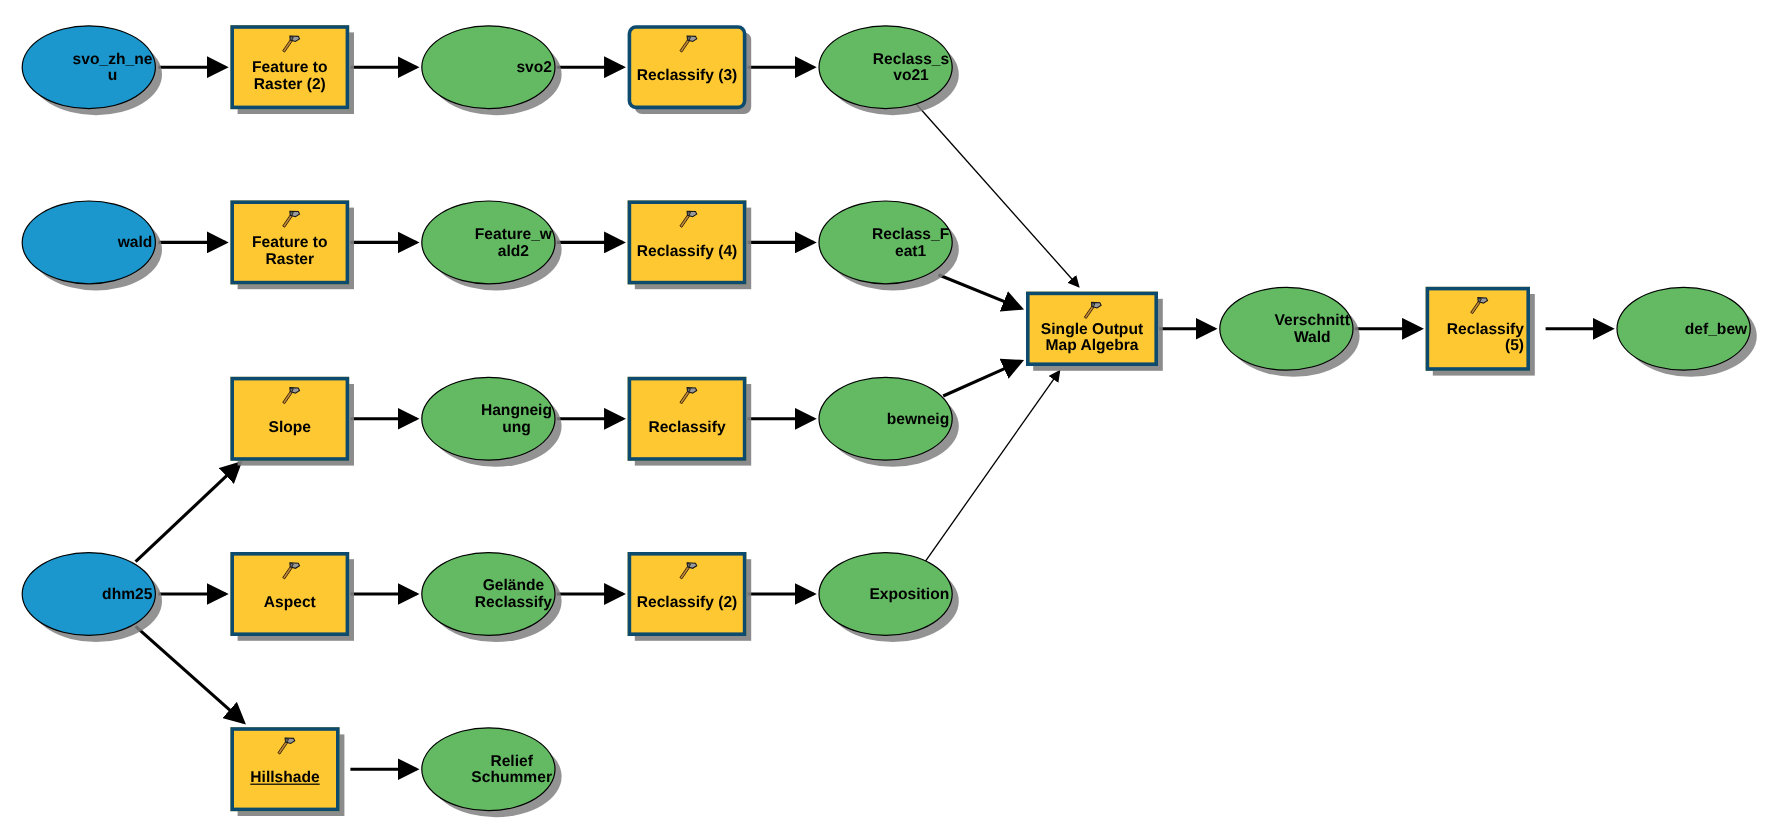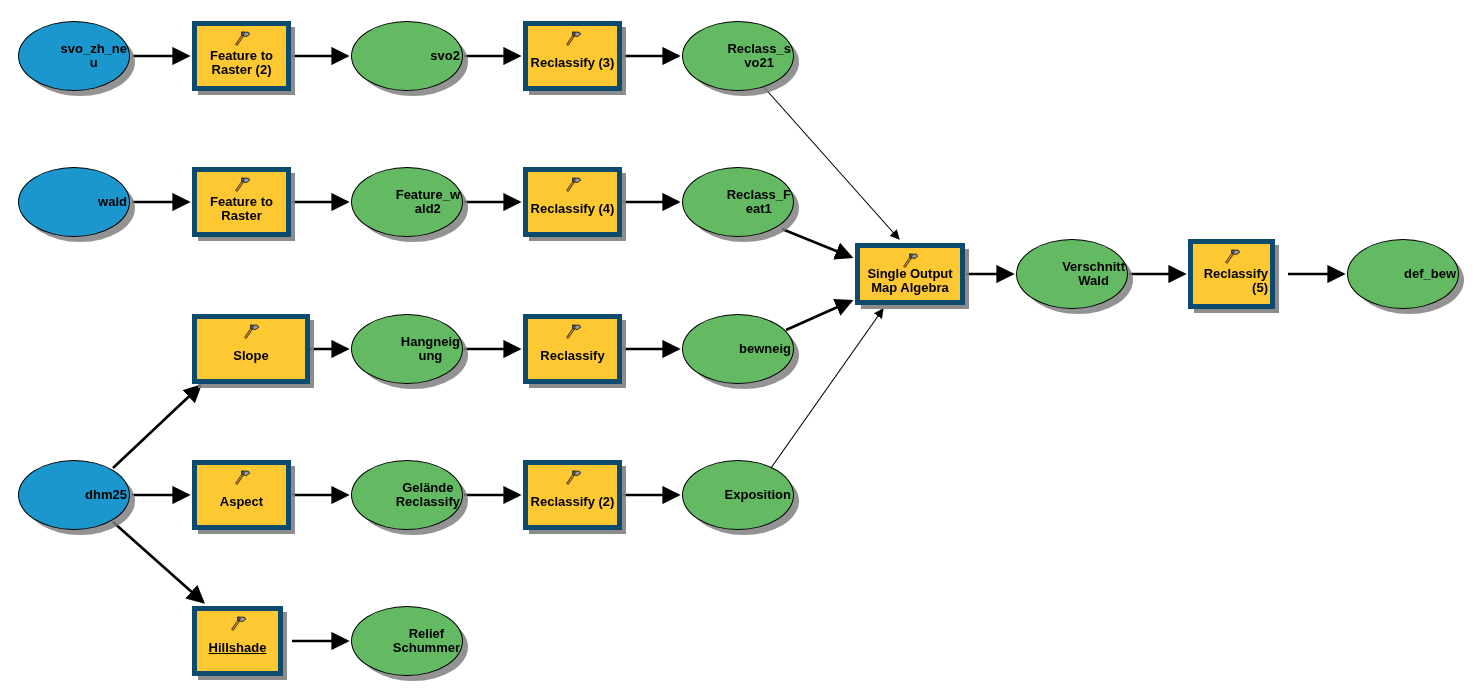--- a/index.html
+++ b/index.html
@@ -48,21 +48,21 @@
     border-radius: 50%;
     border: 1px solid #000000;
     box-shadow: 6px 6px 0 -1px rgba(128,128,128,0.85);
   }
   .ellipse.blue  { background: #1b97cd; }
   .ellipse.green { background: #63ba63; }
 
   
   .toolbox {
     background: #fdc832;
-    border: 5px solid #0c4a6e;
+    border: 3px solid #0c4a6e;
     box-shadow: 5px 5px 0 -1px rgba(128,128,128,0.9);
     flex-direction: column;
     justify-content: center;
     padding-top: 14px;
   }
   .hammer {
     position: absolute;
     top: 5px;
     left: 50%;
     margin-left: -9px;
@@ -122,21 +122,21 @@
           <path d="M11.2 4.2 L4.2 14.4 L2.6 13.3 L9.6 3.1 Z" fill="#c08a3e" stroke="#3a2408" stroke-width="0.8"></path>
           <path d="M8.6 1.0 L15.6 1.3 L16.6 3.4 L13.2 5.6 L9.0 4.4 Z" fill="#9a9a9a" stroke="#1a1a1a" stroke-width="0.9"></path>
           <path d="M8.8 1.2 L11.4 2.0 L10.2 4.6 L8.9 4.2 Z" fill="#6f6f6f" stroke="#1a1a1a" stroke-width="0.7"></path>
         </svg>
         <span class="lbl">Feature to
 Raster (2)</span>
       </div>
       <div class="node ellipse green fs13" style="left: 351px; top: 21px; width: 112px; height: 70px;">
         <span class="lbl">svo2</span>
       </div>
-      <div class="node toolbox fs13" style="left: 523px; top: 21px; width: 99px; height: 70px;">
+      <div class="node toolbox fs13" style="left: 523px; top: 21px; width: 99px; height: 70px; border-radius: 7px;">
         <svg class="hammer" viewBox="0 0 18 16">
           <path d="M11.2 4.2 L4.2 14.4 L2.6 13.3 L9.6 3.1 Z" fill="#c08a3e" stroke="#3a2408" stroke-width="0.8"></path>
           <path d="M8.6 1.0 L15.6 1.3 L16.6 3.4 L13.2 5.6 L9.0 4.4 Z" fill="#9a9a9a" stroke="#1a1a1a" stroke-width="0.9"></path>
           <path d="M8.8 1.2 L11.4 2.0 L10.2 4.6 L8.9 4.2 Z" fill="#6f6f6f" stroke="#1a1a1a" stroke-width="0.7"></path>
         </svg>
         <span class="lbl">Reclassify (3)</span>
       </div>
       <div class="node ellipse green fs13" style="left: 682px; top: 21px; width: 112px; height: 70px;">
         <span class="lbl">Reclass_s
 vo21</span>
@@ -186,21 +186,21 @@
         <svg class="hammer" viewBox="0 0 18 16">
           <path d="M11.2 4.2 L4.2 14.4 L2.6 13.3 L9.6 3.1 Z" fill="#c08a3e" stroke="#3a2408" stroke-width="0.8"></path>
           <path d="M8.6 1.0 L15.6 1.3 L16.6 3.4 L13.2 5.6 L9.0 4.4 Z" fill="#9a9a9a" stroke="#1a1a1a" stroke-width="0.9"></path>
           <path d="M8.8 1.2 L11.4 2.0 L10.2 4.6 L8.9 4.2 Z" fill="#6f6f6f" stroke="#1a1a1a" stroke-width="0.7"></path>
         </svg>
         <span class="lbl">Reclassify (5)</span>
       </div>
       <div class="node ellipse green fs13" style="left: 1347px; top: 239px; width: 112px; height: 70px;">
         <span class="lbl">def_bew</span>
       </div>
-      <div class="node toolbox fs13" style="left: 192px; top: 314px; width: 118px; height: 70px;">
+      <div class="node toolbox fs13" style="left: 192px; top: 314px; width: 99px; height: 70px;">
         <svg class="hammer" viewBox="0 0 18 16">
           <path d="M11.2 4.2 L4.2 14.4 L2.6 13.3 L9.6 3.1 Z" fill="#c08a3e" stroke="#3a2408" stroke-width="0.8"></path>
           <path d="M8.6 1.0 L15.6 1.3 L16.6 3.4 L13.2 5.6 L9.0 4.4 Z" fill="#9a9a9a" stroke="#1a1a1a" stroke-width="0.9"></path>
           <path d="M8.8 1.2 L11.4 2.0 L10.2 4.6 L8.9 4.2 Z" fill="#6f6f6f" stroke="#1a1a1a" stroke-width="0.7"></path>
         </svg>
         <span class="lbl">Slope</span>
       </div>
       <div class="node ellipse green fs13" style="left: 351px; top: 314px; width: 112px; height: 70px;">
         <span class="lbl">Hangneig
 ung</span>

